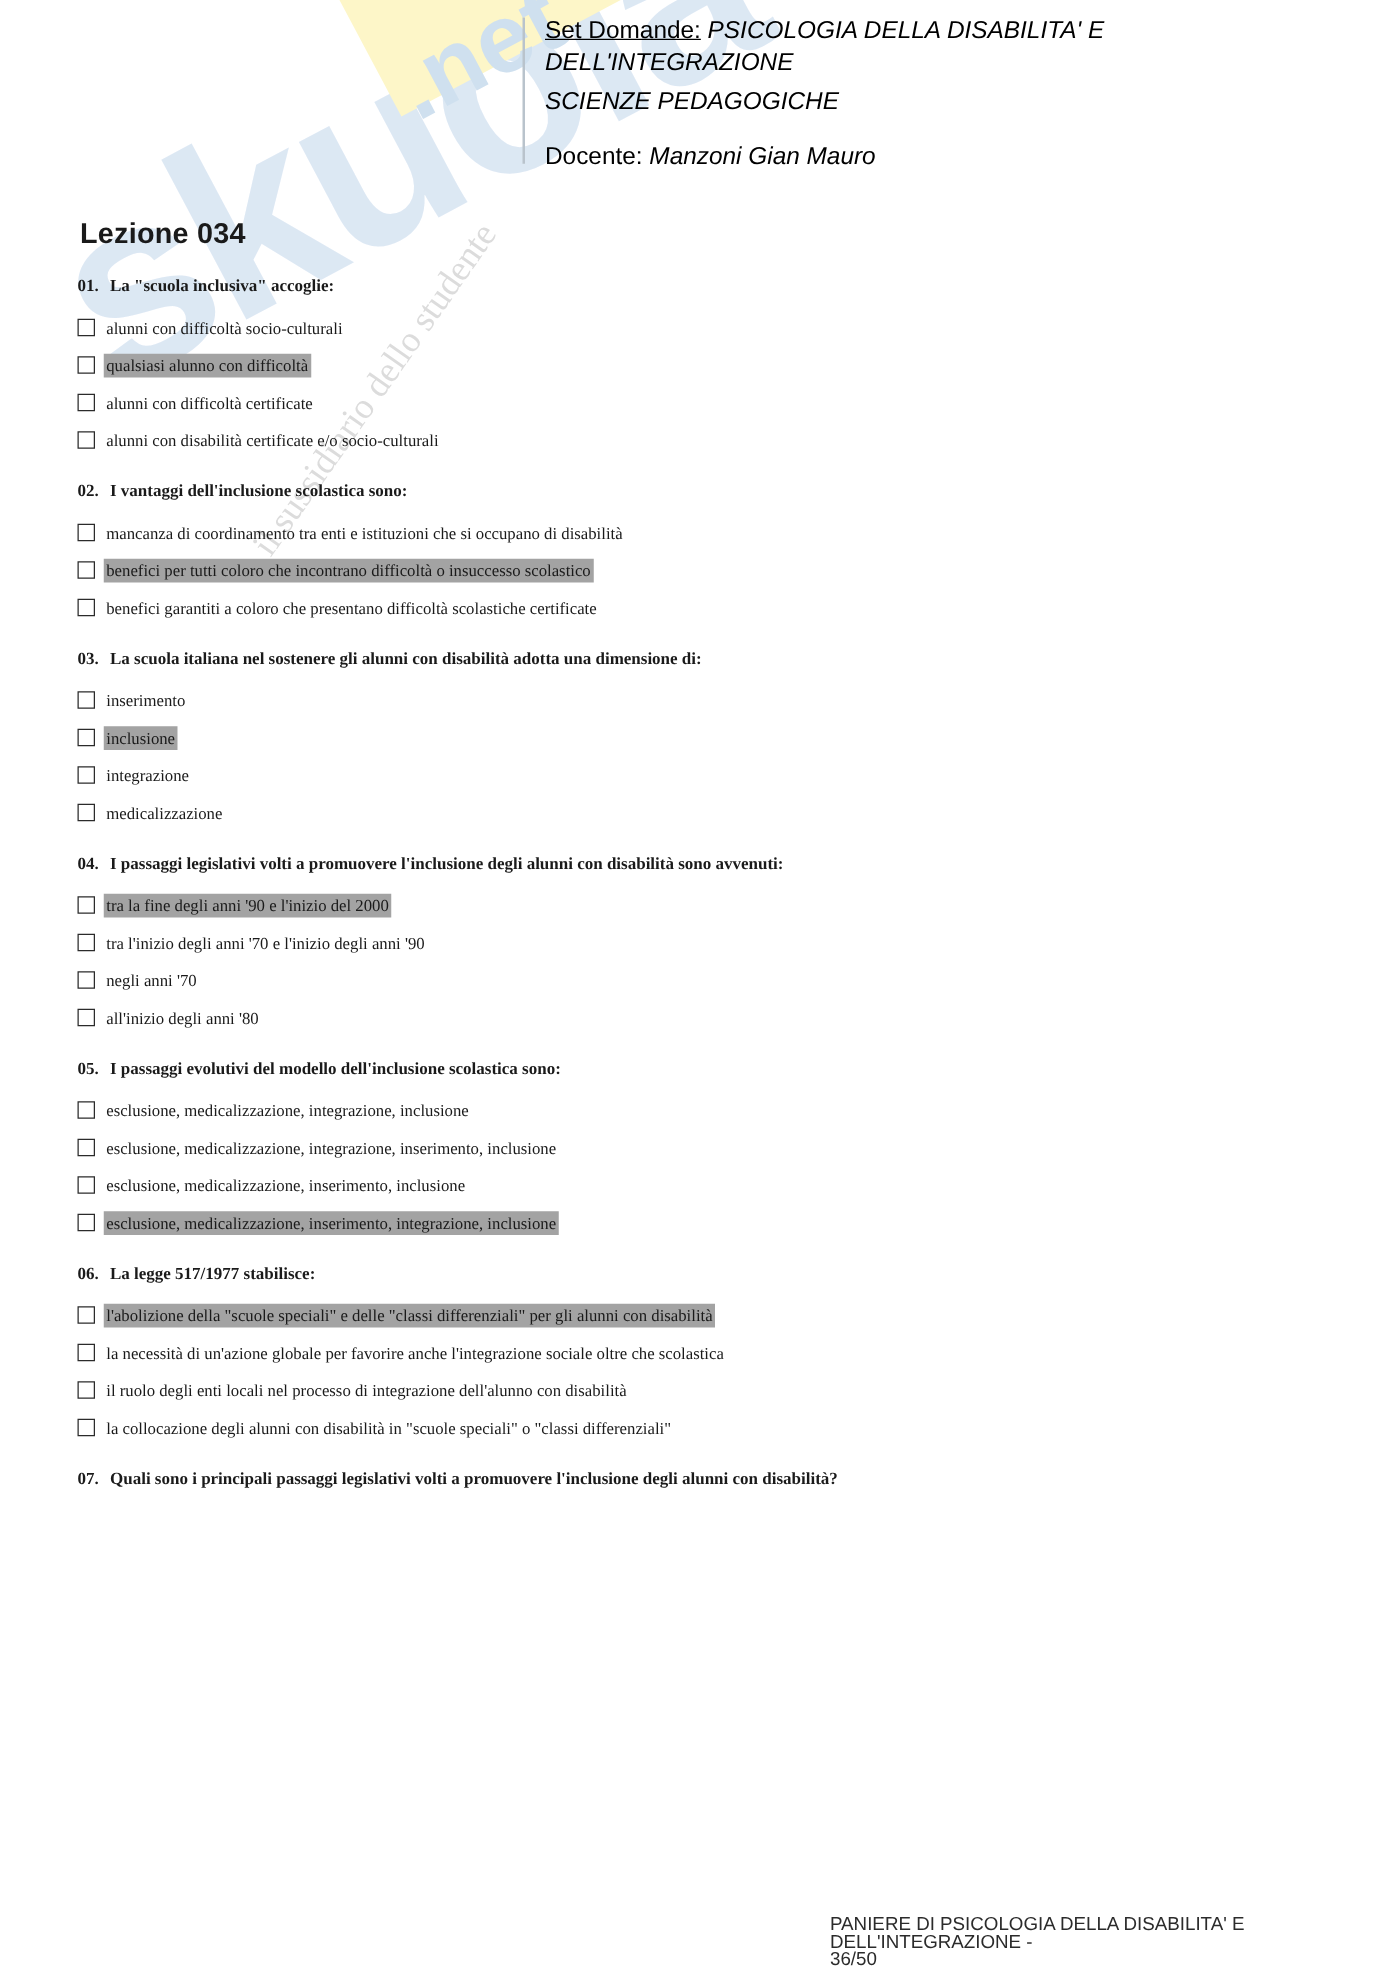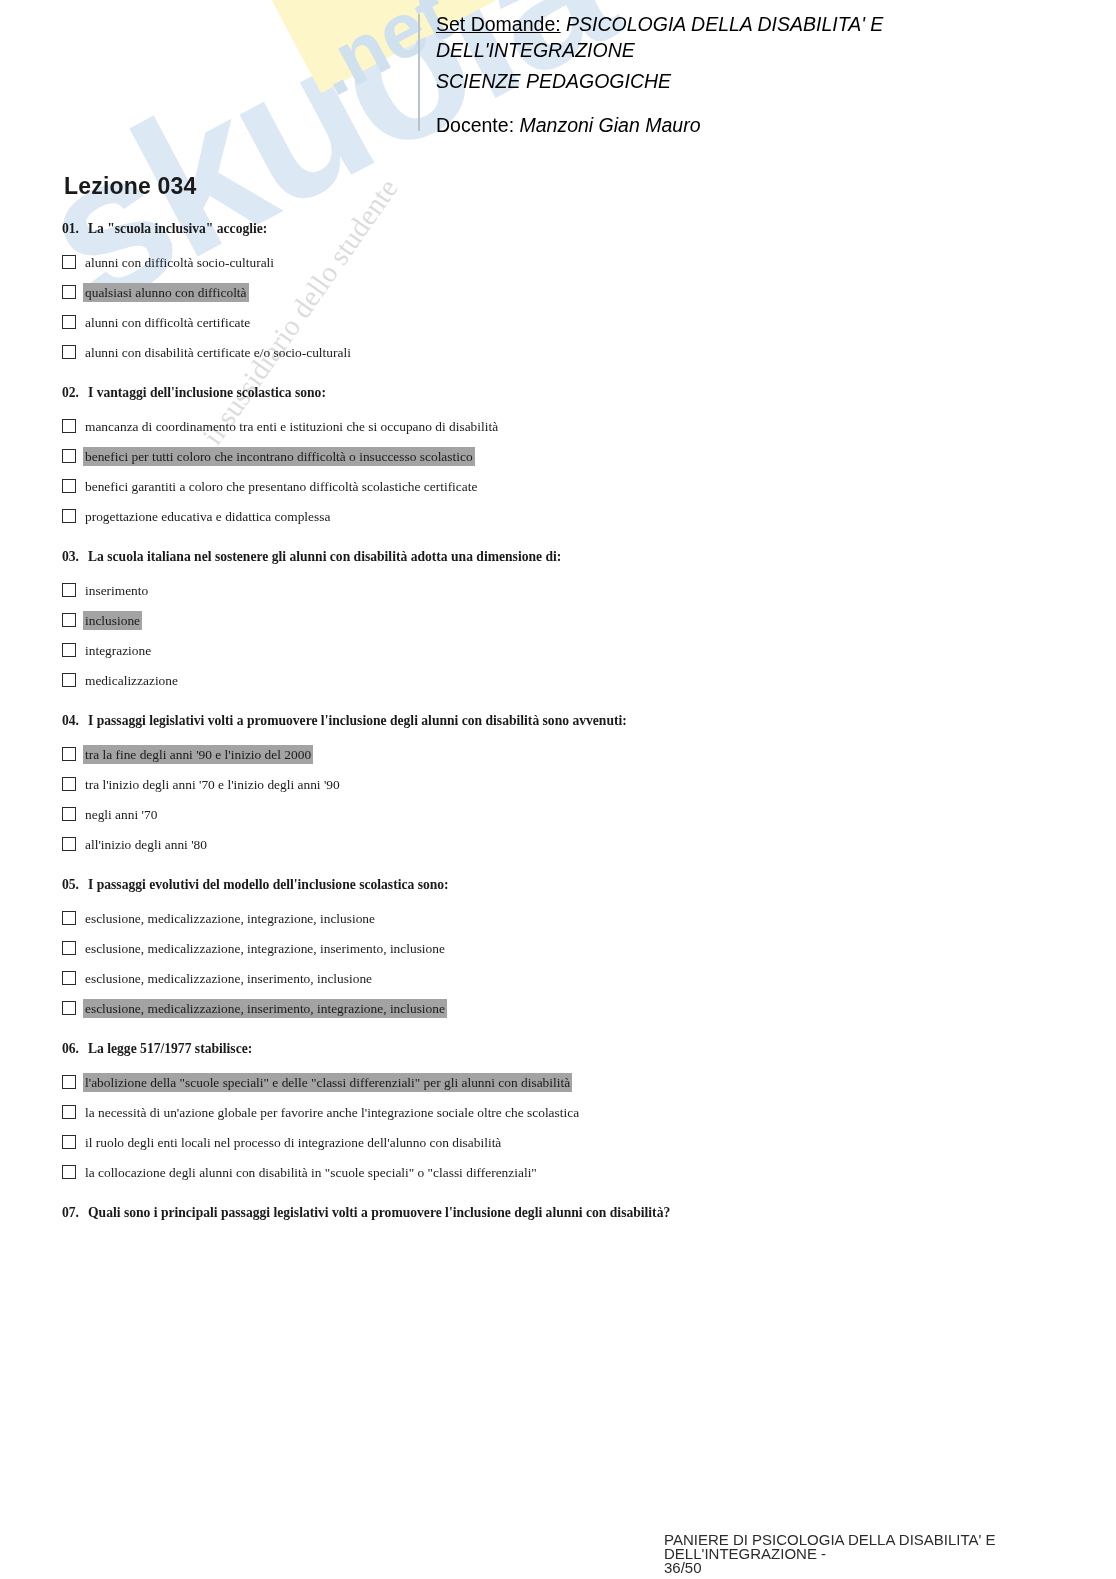--- a/index.html
+++ b/index.html
@@ -213,24 +213,20 @@
             <span class="olabel">mancanza di coordinamento tra enti e istituzioni che si occupano di disabilità</span>
           </div>
           <div class="opt">
             <span class="cbox"></span>
             <span class="olabel hl">benefici per tutti coloro che incontrano difficoltà o insuccesso scolastico</span>
           </div>
           <div class="opt">
             <span class="cbox"></span>
             <span class="olabel">benefici garantiti a coloro che presentano difficoltà scolastiche certificate</span>
           </div>
-          <div class="opt">
-            <span class="cbox"></span>
-            <span class="olabel">progettazione educativa e didattica complessa</span>
-          </div>
         </div>
         <div class="qblock">
           <div class="qtext"><span class="qnum">03.</span><span>La scuola italiana nel sostenere gli alunni con disabilità adotta una dimensione di:</span></div>
           <div class="opt">
             <span class="cbox"></span>
             <span class="olabel">inserimento</span>
           </div>
           <div class="opt">
             <span class="cbox"></span>
             <span class="olabel hl">inclusione</span>

